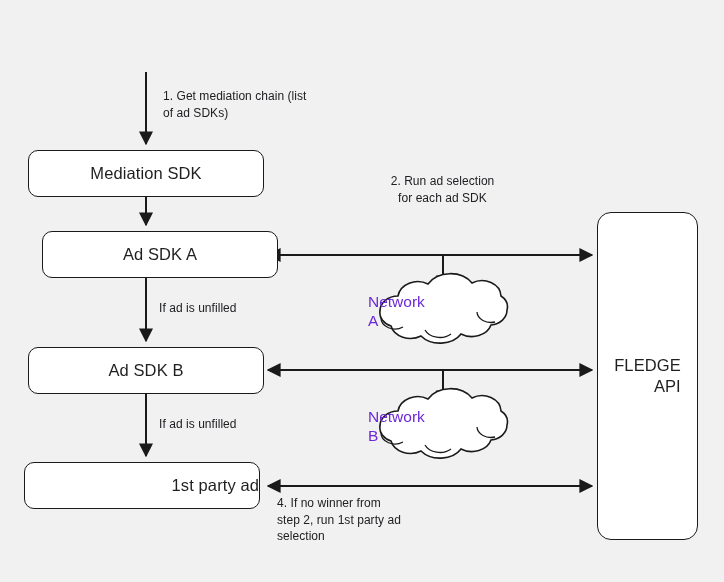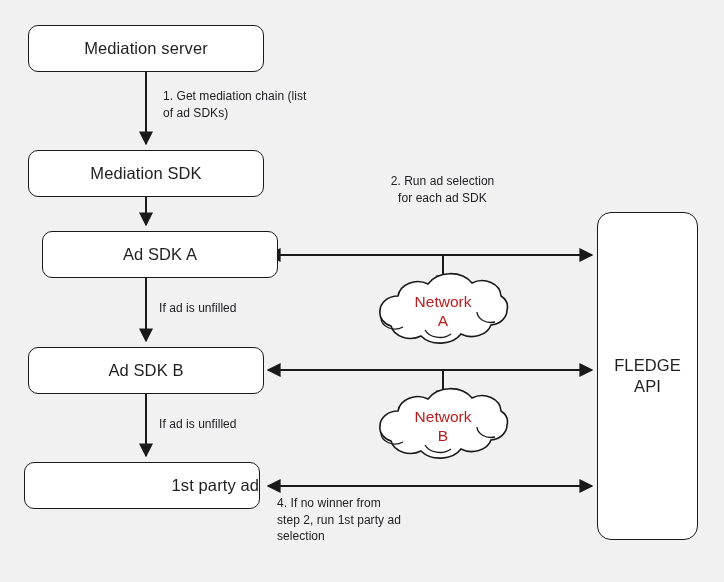--- a/index.html
+++ b/index.html
@@ -41,24 +41,23 @@
     text-align: center;
     letter-spacing: 0.1px;
   }
   .fledge-box {
     border-radius: 14px;
     font-size: 16.5px;
     white-space: pre-line;
   }
   .cloud-label {
     position: absolute;
-    color: #b91c1c;
+    color: #6d28d9;
     font-size: 15.5px;
     line-height: 1.25;
-    text-align: center;
     white-space: pre-line;
     pointer-events: none;
   }
   .edge-label {
     position: absolute;
     color: #202124;
     font-size: 12px;
     line-height: 1.38;
     white-space: pre-line;
     letter-spacing: 0.05px;
@@ -125,41 +124,38 @@
                a 17 14 0 0 1 -11 -15
                a 18 15 0 0 1 18 -15 z"></path>
     </g>
 
     <g stroke="#1a1a1a" stroke-width="1.3" fill="none">
       <path d="M 381 318 a 14 11 0 0 0 22 9 M 425 330 a 16 12 0 0 0 26 4 M 477 312 a 14 11 0 0 0 18 10"></path>
       <path d="M 381 433 a 14 11 0 0 0 22 9 M 425 445 a 16 12 0 0 0 26 4 M 477 427 a 14 11 0 0 0 18 10"></path>
     </g>
   </svg>
 
-  <div class="node-box" style="left:28px; top:25px; width:236px; height:47px;">
-    <span>Mediation server</span>
-  </div>
 
   <div class="node-box" style="left:28px; top:150px; width:236px; height:47px;">
     <span>Mediation SDK</span>
   </div>
 
   <div class="node-box" style="left:28px; top:231px; width:236px; height:47px;margin-left:14px;">
     <span>Ad SDK A</span>
   </div>
 
   <div class="node-box" style="left:28px; top:347px; width:236px; height:47px;">
     <span>Ad SDK B</span>
   </div>
 
   <div class="node-box" style="left:24px; top:462px; width:236px; height:47px;justify-content:flex-end;">
     <span>1st party ad</span>
   </div>
 
-  <div class="node-box fledge-box" style="left:597px; top:212px; width:101px; height:328px;">
+  <div class="node-box fledge-box" style="left:597px; top:212px; width:101px; height:328px;text-align:right;">
     <span>FLEDGE
 API</span>
   </div>
 
   <div class="cloud-label" style="left:368px; top:292px; width:150px;">Network
 A</div>
 
   <div class="cloud-label" style="left:368px; top:407px; width:150px;">Network
 B</div>
 

